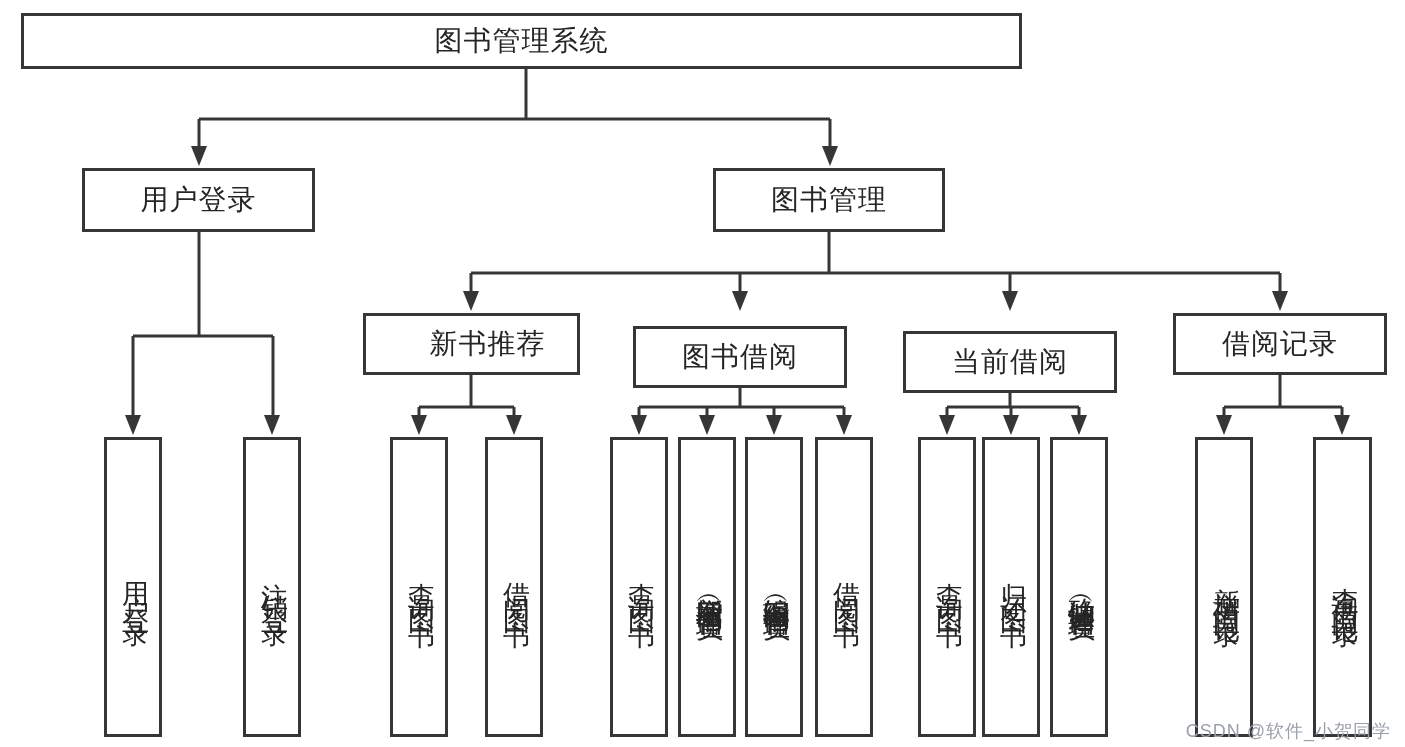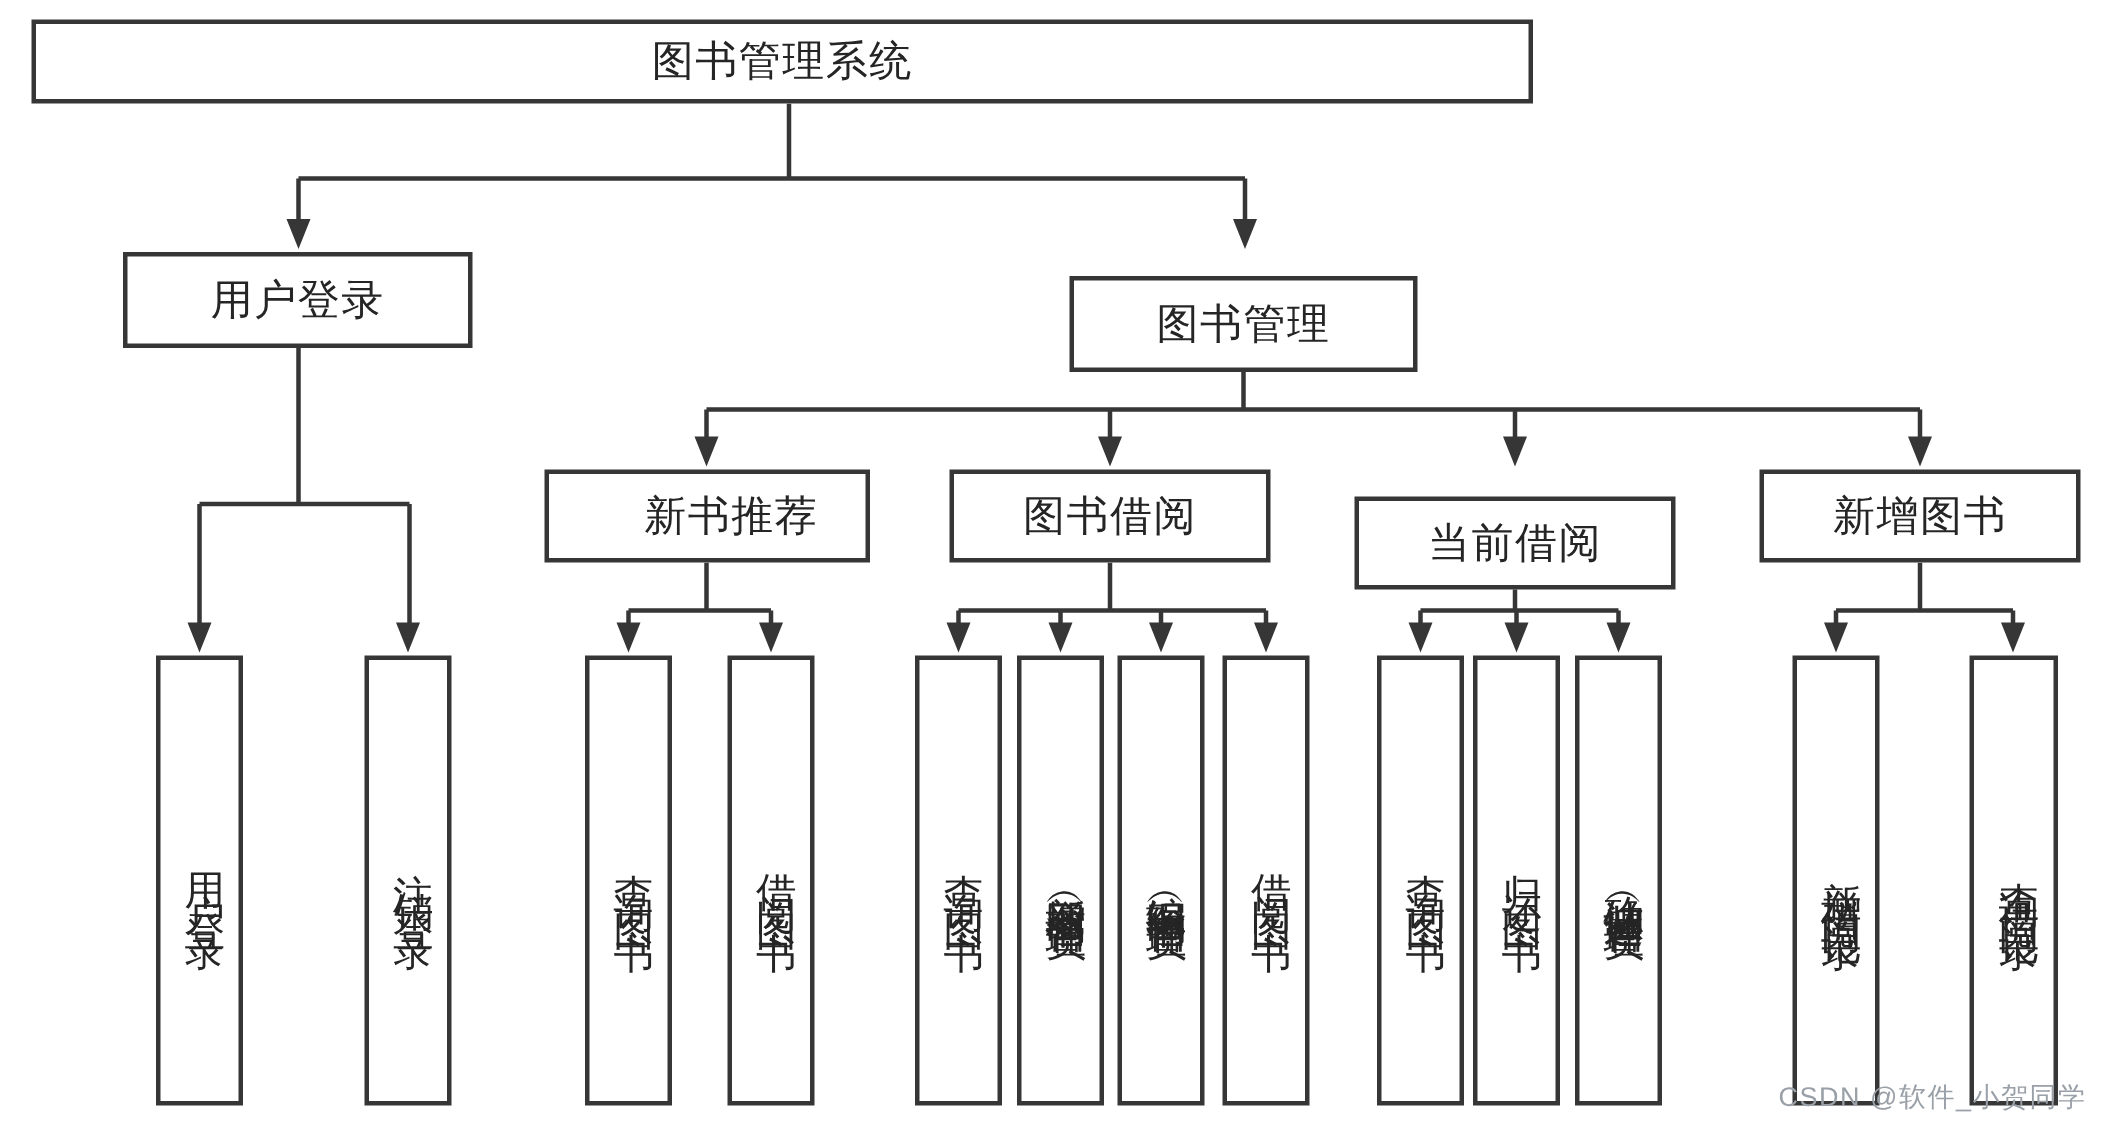--- a/index.html
+++ b/index.html
@@ -69,35 +69,35 @@
              M1216,415 L1232,415 L1224,435 Z  M1334,415 L1350,415 L1342,435 Z"></path>
   </svg>
 
   <div class="box" style="left:21px;top:13px;width:1001px;height:56px;">
     <span class="hlabel">图书管理系统</span>
   </div>
 
   <div class="box" style="left:82px;top:168px;width:233px;height:64px;">
     <span class="hlabel">用户登录</span>
   </div>
-  <div class="box" style="left:713px;top:168px;width:232px;height:64px;margin-top:16px;">
+  <div class="box" style="left:713px;top:168px;width:232px;height:64px;">
     <span class="hlabel">图书管理</span>
   </div>
 
   <div class="box" style="left:363px;top:313px;width:217px;height:62px;padding-left:32px;">
     <span class="hlabel">新书推荐</span>
   </div>
-  <div class="box" style="left:633px;top:313px;width:214px;height:62px;">
+  <div class="box" style="left:633px;top:326px;width:214px;height:62px;">
     <span class="hlabel">图书借阅</span>
   </div>
   <div class="box" style="left:903px;top:331px;width:214px;height:62px;">
     <span class="hlabel">当前借阅</span>
   </div>
   <div class="box" style="left:1173px;top:313px;width:214px;height:62px;">
-    <span class="hlabel">新增图书</span>
+    <span class="hlabel">借阅记录</span>
   </div>
 
   <div class="box leaf" style="left:104px;top:437px;width:58px;height:300px;">
     <span class="vlabel" style="letter-spacing: 13px;">用户登录</span>
   </div>
   <div class="box leaf" style="left:243px;top:437px;width:58px;height:300px;">
     <span class="vlabel" style="letter-spacing: 13px;">注销登录</span>
   </div>
   <div class="box leaf" style="left:390px;top:437px;width:58px;height:300px;">
     <span class="vlabel" style="letter-spacing: 13px;">查询图书</span>

